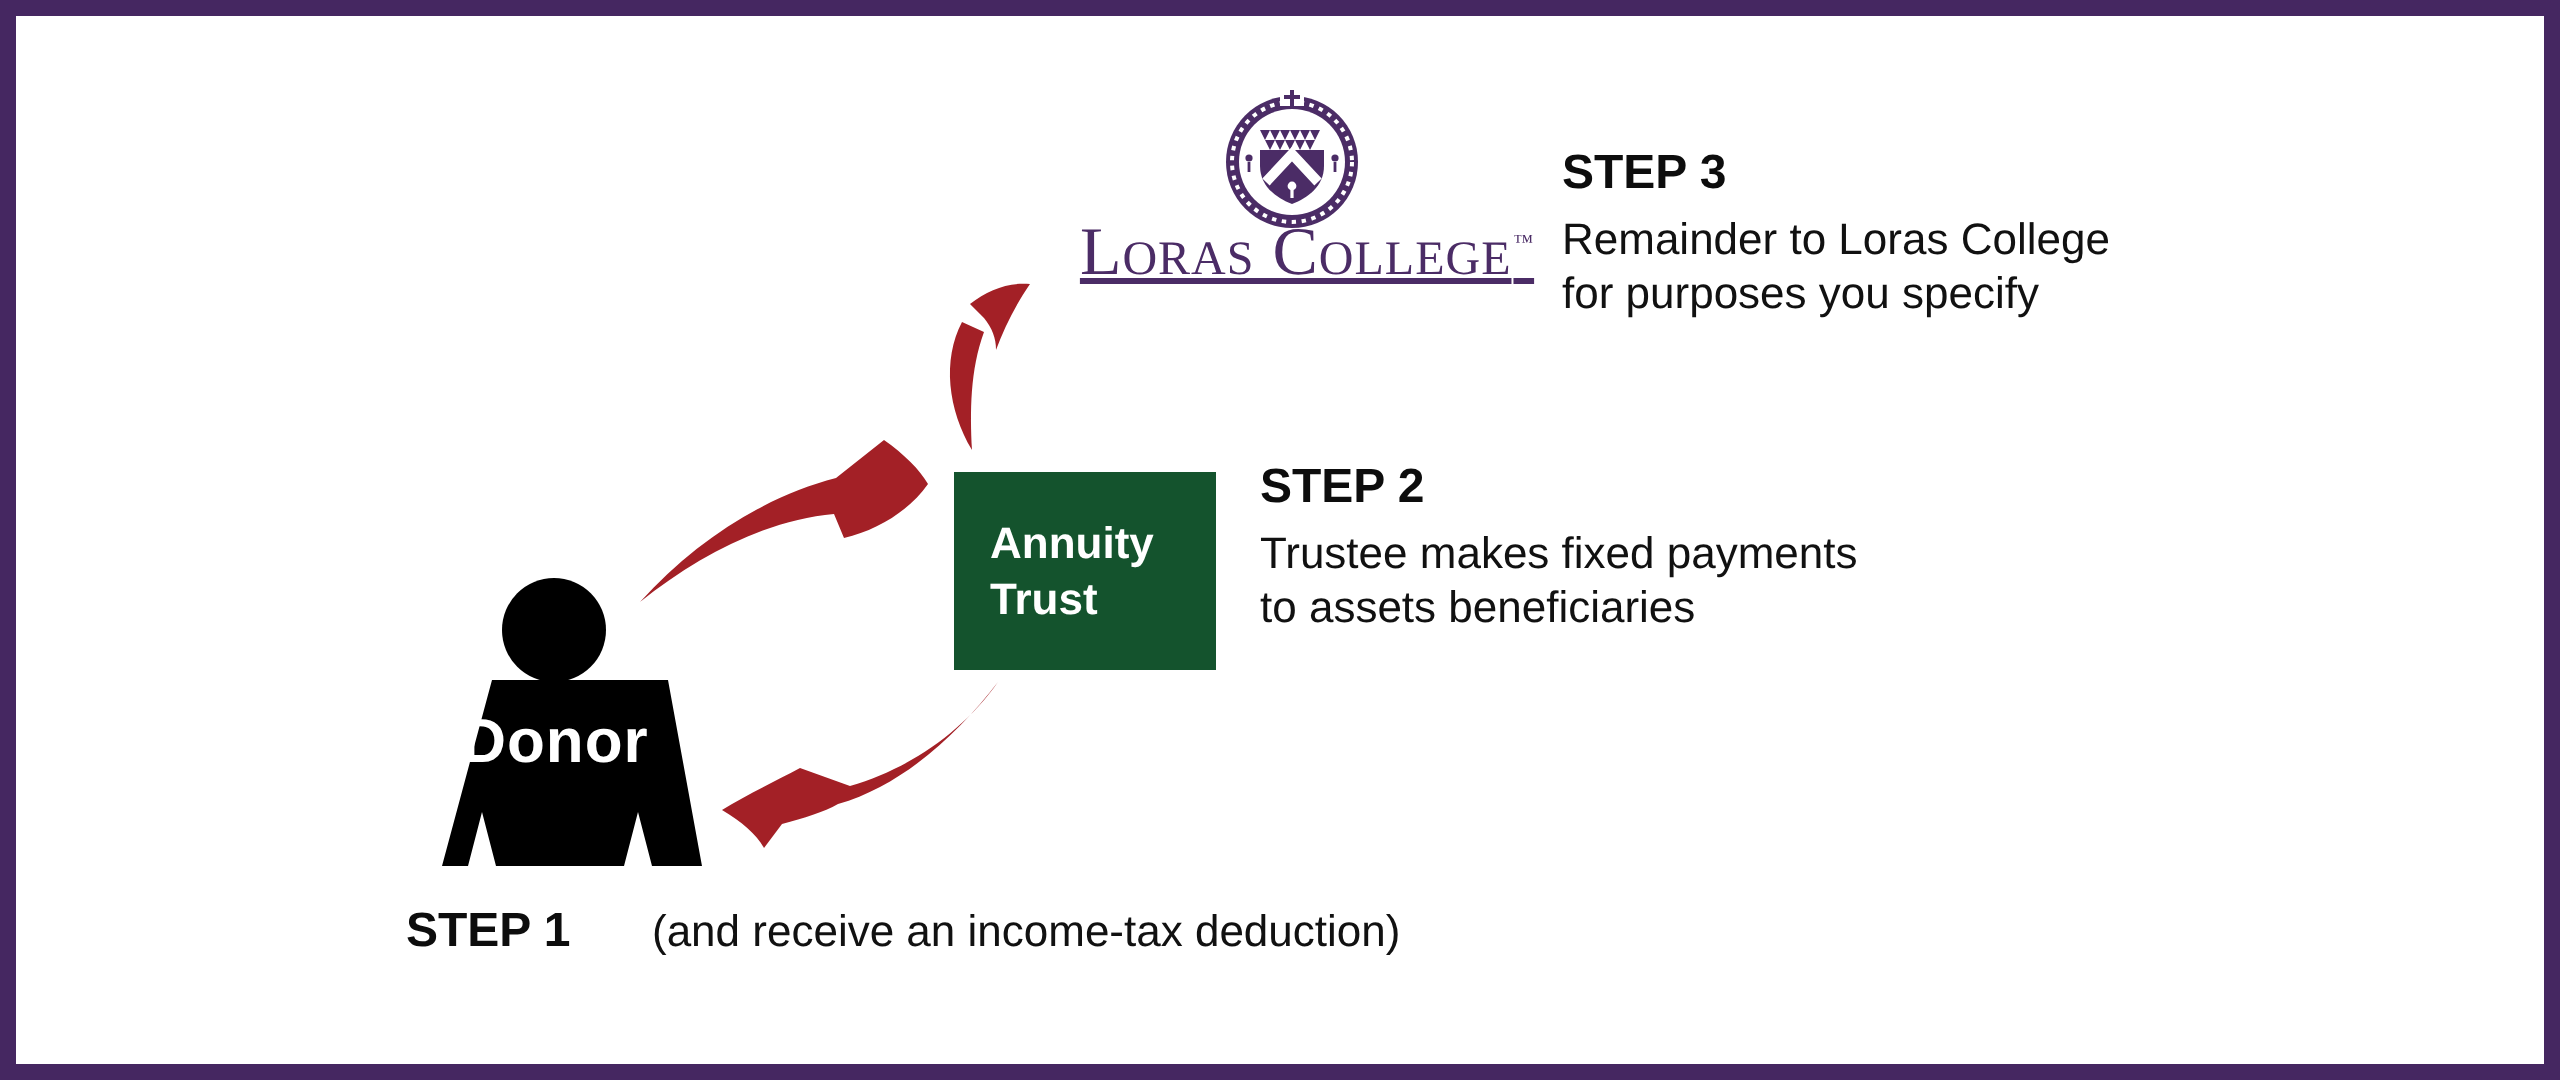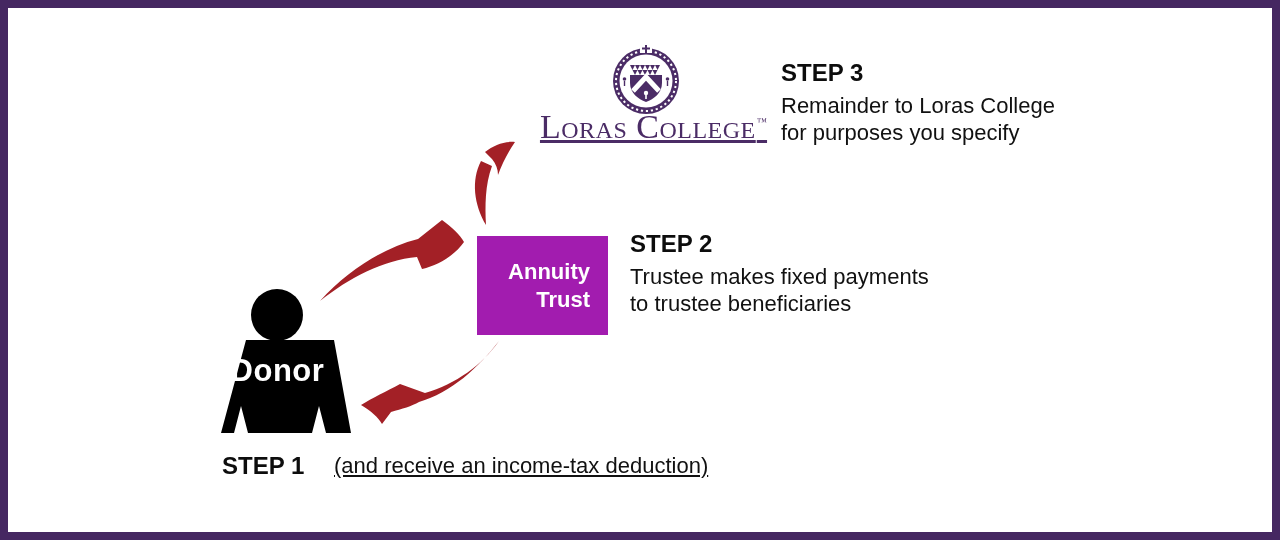--- a/index.html
+++ b/index.html
@@ -22,22 +22,22 @@
   .donor-svg{left:200px;top:275px;width:150px;height:158px;}
   .donor-label{
     left:216px;top:345px;width:107px;
     text-align:center;color:#ffffff;
     font-weight:bold;font-size:31px;letter-spacing:0.5px;
   }
 
   
   .trust-box{
     left:469px;top:228px;width:131px;height:99px;
-    background:#a21caf;
-    display:flex;align-items:center;justify-content:center;text-align:right;
+    background:#14532d;
+    display:flex;align-items:center;justify-content:center;text-align:left;
     color:#ffffff;font-weight:bold;font-size:22px;line-height:28px;
     padding:10px;box-sizing:border-box;
   }
   .trust-box .inner{width:95px;}
 
   
   .crest-svg{left:602px;top:35px;width:72px;height:74px;}
   .wordmark{
     left:515px;top:100px;width:260px;
     text-align:center;
@@ -45,26 +45,26 @@
     font-variant:small-caps;
     font-size:34px;letter-spacing:0.5px;
     color:#4b2c66;white-space:nowrap;text-decoration:underline;
   }
   .wordmark .tm{font-size:10px;font-variant:normal;position:relative;top:-13px;left:1px;}
 
   
   .step{color:#111111;}
   .step-title{font-weight:bold;font-size:24px;line-height:28px;margin:0 0 6px 0;color:#0d0d0d;}
   .step-line{font-size:22px;line-height:26.5px;margin:0;}
-  .step1{left:214px;top:444px;width:520px;height:70px;}
+  .step1{left:195px;top:444px;width:520px;height:70px;}
   .step1 .step-title{position:absolute;left:0;top:0;margin:0;}
   .step1 .lines{position:absolute;left:95px;top:1px;}
-  .step1 .line2{margin-left:17px;text-decoration:underline;}
+  .step1 .line2{margin-left:28px;}
   .step2{left:622px;top:222px;}
-  .step3{left:773px;top:51px;}
+  .step3{left:773px;top:65px;}
 </style>
 </head>
 <body>
 
 <div class="canvas">
 
   <svg class="arrows-svg" viewBox="0 0 1280 540" aria-hidden="true">
 
     <path fill="#a32026" d="M312,293 C340,262 375,240 410,231 L434,212 C444,219 452,227 456,234 C447,247 431,257 414,261 L409,249 C375,252 341,270 312,293 Z"></path>
 
@@ -113,21 +113,21 @@
 
   <div class="abs step step3">
     <p class="step-title">STEP 3</p>
     <p class="step-line">Remainder to Loras College</p>
     <p class="step-line">for purposes you specify</p>
   </div>
 
   <div class="abs step step2">
     <p class="step-title">STEP 2</p>
     <p class="step-line">Trustee makes fixed payments</p>
-    <p class="step-line">to trustee beneficiaries</p>
+    <p class="step-line">to assets beneficiaries</p>
   </div>
 
   <div class="abs step step1">
     <p class="step-title">STEP 1</p>
     <div class="lines">
       <p class="step-line line2">(and receive an income-tax deduction)</p>
     </div>
   </div>
 
 </div>

